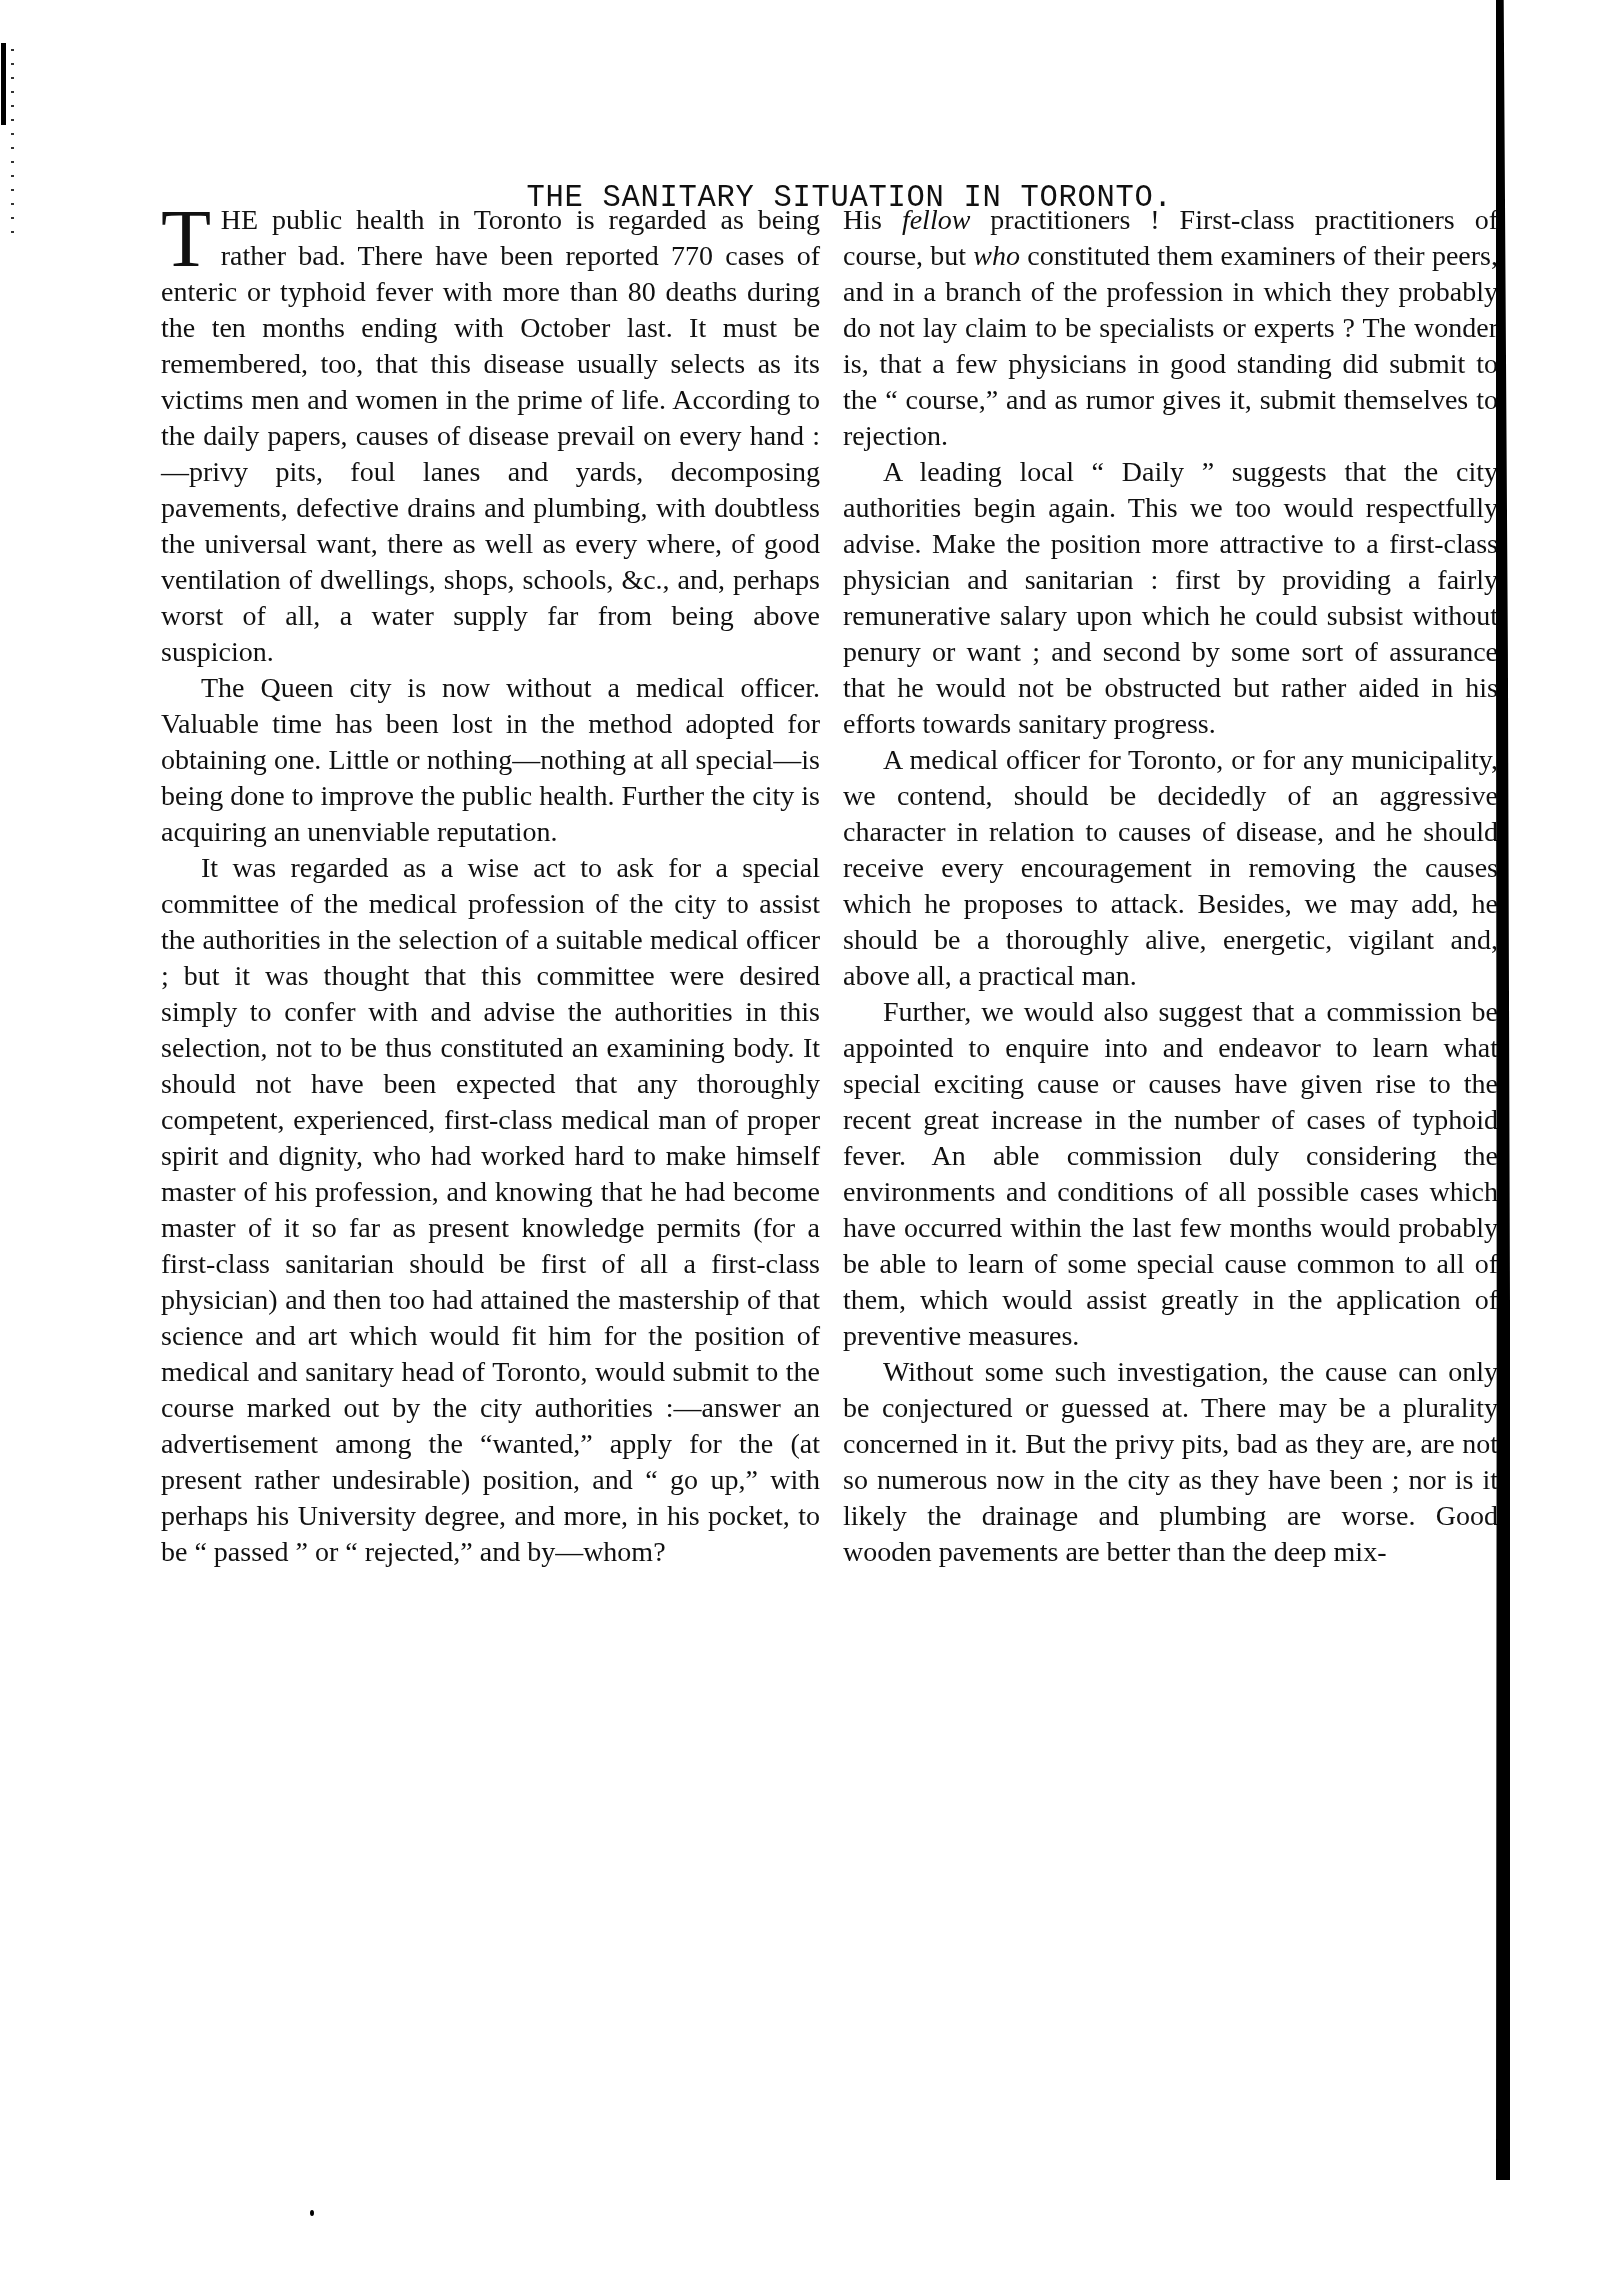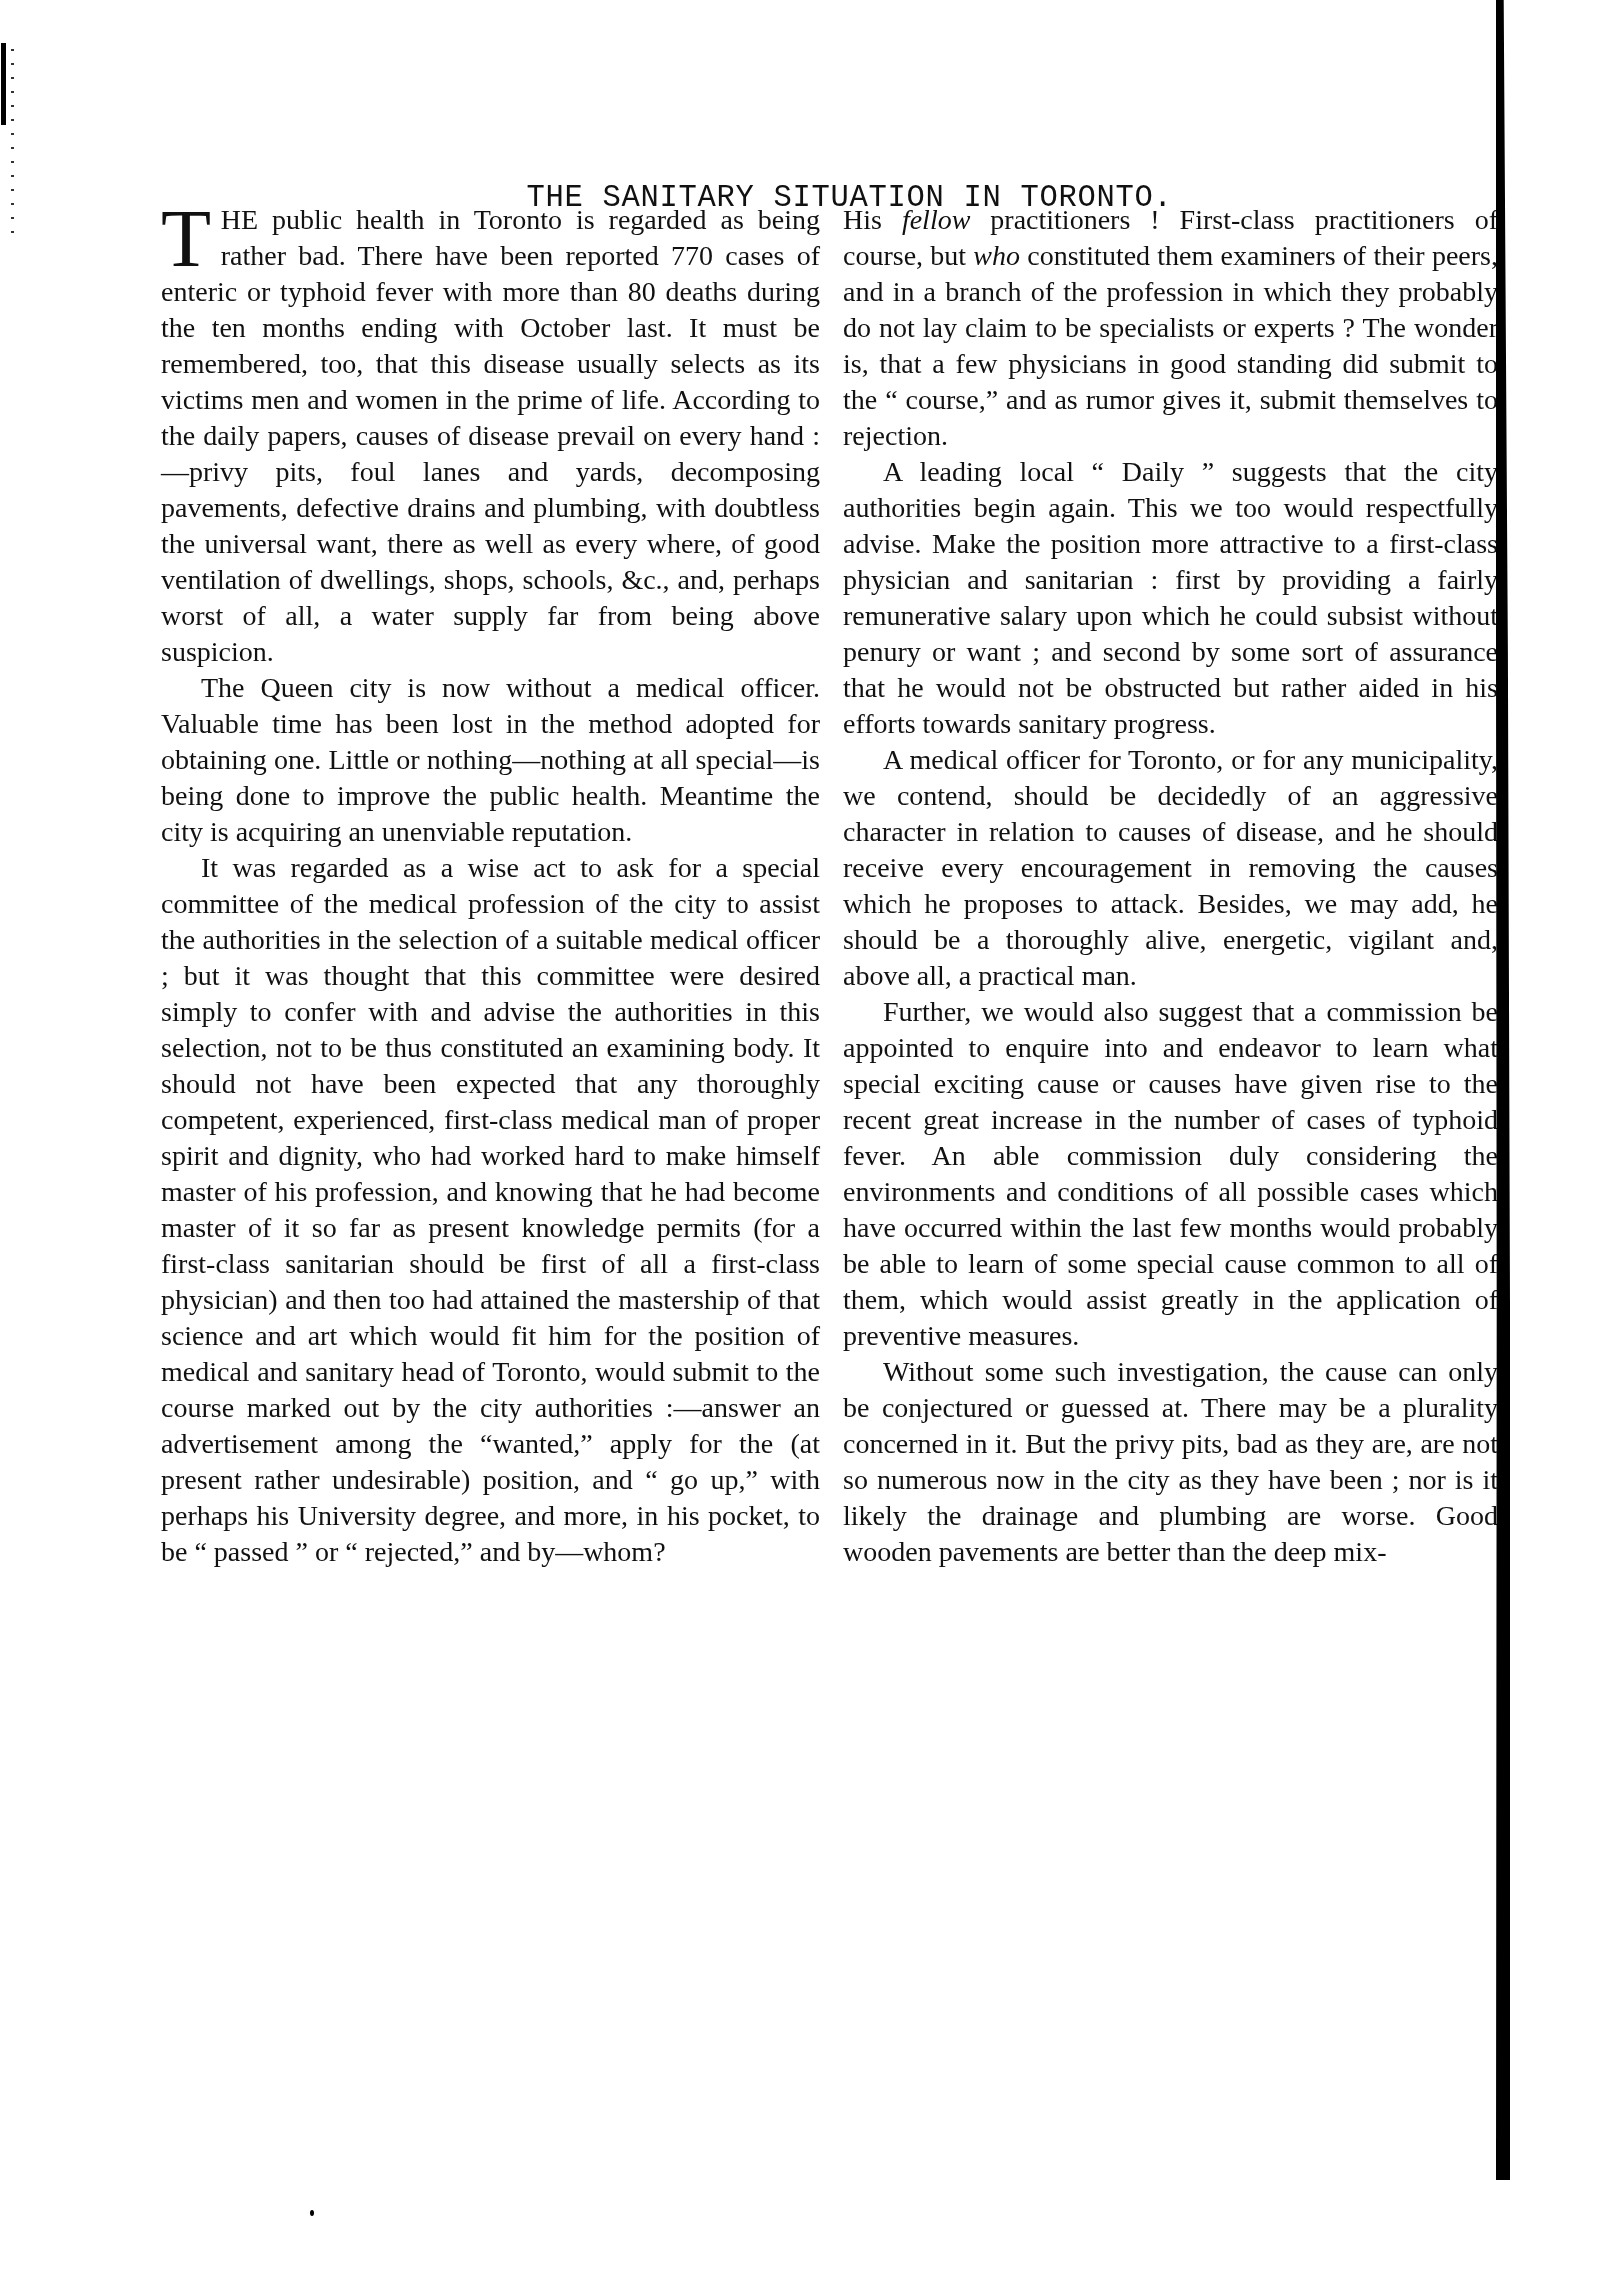--- a/index.html
+++ b/index.html
@@ -50,21 +50,21 @@
 <body>
 
 <div class="page">
   <div class="left-artifact"></div>
   <div class="left-dots"></div>
 
   <h1 class="title">THE SANITARY SITUATION IN TORONTO.</h1>
 
   <div class="col left">
     <p class="first"><span class="dropcap">T</span><span>HE public health in Toronto is regarded as being rather bad. There have been reported 770 cases of enteric or typhoid fever with more than 80 deaths during the ten months ending with October last. It must be remembered, too, that this disease usually selects as its victims men and women in the prime of life. According to the daily papers, causes of disease prevail on every hand :—privy pits, foul lanes and yards, decomposing pavements, defective drains and plumbing, with doubtless the universal want, there as well as every where, of good ventilation of dwellings, shops, schools, &amp;c., and, perhaps worst of all, a water supply far from being above suspicion.</span></p>
-    <p>The Queen city is now without a medical officer. Valuable time has been lost in the method adopted for obtaining one. Little or nothing—nothing at all special—is being done to improve the public health. Meantime the city is acquiring an unenviable reputation.</p>
+    <p>The Queen city is now without a medical officer. Valuable time has been lost in the method adopted for obtaining one. Little or nothing—nothing at all special—is being done to improve the public health. Further the city is acquiring an unenviable reputation.</p>
     <p>It was regarded as a wise act to ask for a special committee of the medical profession of the city to assist the authorities in the selection of a suitable medical officer ; but it was thought that this committee were desired simply to confer with and advise the authorities in this selection, not to be thus constituted an examining body. It should not have been expected that any thoroughly competent, experienced, first-class medical man of proper spirit and dignity, who had worked hard to make himself master of his profession, and knowing that he had become master of it so far as present knowledge permits (for a first-class sanitarian should be first of all a first-class physician) and then too had attained the mastership of that science and art which would fit him for the position of medical and sanitary head of Toronto, would submit to the course marked out by the city authorities :—answer an advertisement among the “wanted,” apply for the (at present rather undesirable) position, and “ go up,” with perhaps his University degree, and more, in his pocket, to be “ passed ” or “ rejected,” and by—whom?</p>
   </div>
 
   <div class="col right">
     <p class="cont"><span>His </span><i>fellow</i><span> practitioners ! First-class practitioners of course, but </span><i>who</i><span> constituted them examiners of their peers, and in a branch of the profession in which they probably do not lay claim to be specialists or experts ? The wonder is, that a few physicians in good standing did submit to the “ course,” and as rumor gives it, submit themselves to rejection.</span></p>
     <p>A leading local “ Daily ” suggests that the city authorities begin again. This we too would respectfully advise. Make the position more attractive to a first-class physician and sanitarian : first by providing a fairly remunerative salary upon which he could subsist without penury or want ; and second by some sort of assurance that he would not be obstructed but rather aided in his efforts towards sanitary progress.</p>
     <p>A medical officer for Toronto, or for any municipality, we contend, should be decidedly of an aggressive character in relation to causes of disease, and he should receive every encouragement in removing the causes which he proposes to attack. Besides, we may add, he should be a thoroughly alive, energetic, vigilant and, above all, a practical man.</p>
     <p>Further, we would also suggest that a commission be appointed to enquire into and endeavor to learn what special exciting cause or causes have given rise to the recent great increase in the number of cases of typhoid fever. An able commission duly considering the environments and conditions of all possible cases which have occurred within the last few months would probably be able to learn of some special cause common to all of them, which would assist greatly in the application of preventive measures.</p>
     <p>Without some such investigation, the cause can only be conjectured or guessed at. There may be a plurality concerned in it. But the privy pits, bad as they are, are not so numerous now in the city as they have been ; nor is it likely the drainage and plumbing are worse. Good wooden pavements are better than the deep mix-</p>
   </div>

